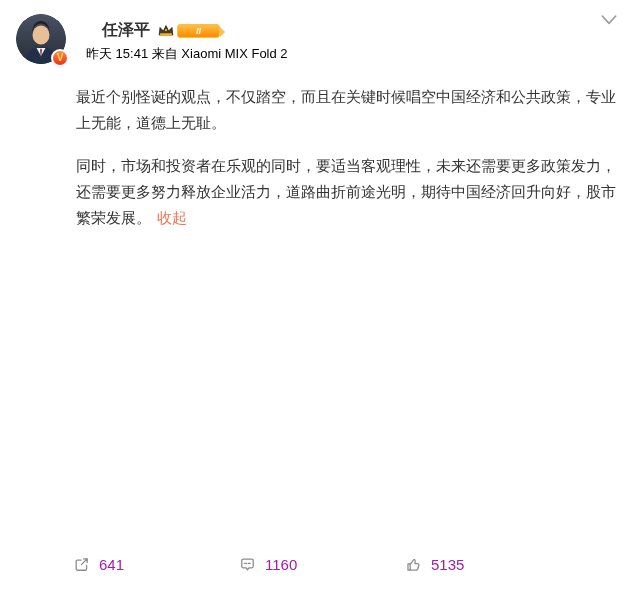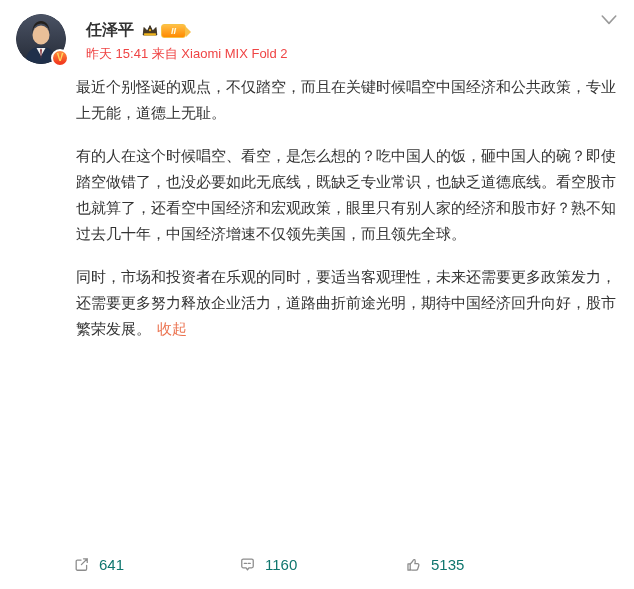--- a/index.html
+++ b/index.html
@@ -7,46 +7,46 @@
               font-family:"Liberation Sans","DejaVu Sans",sans-serif; }
   .card { position:relative; width:634px; height:589px; background:#fff; }
 
   
   .avatar-wrap { position:absolute; left:16px; top:14px; width:50px; height:50px; cursor:pointer; }
   .avatar { width:50px; height:50px; border-radius:50%; overflow:hidden; display:block; }
   .v-badge { position:absolute; right:-3px; bottom:-3px; width:18px; height:18px; border-radius:50%;
              background:linear-gradient(180deg,#ff8f3e 0%,#f23b1e 85%);
              border:2px solid #ffffff; color:#ffd95e; font-weight:bold; font-size:10px;
              display:flex; align-items:center; justify-content:center; line-height:1; }
-  .name-row { position:absolute; left:86px; top:20px; display:flex; align-items:center; }
+  .name-row { position:absolute; left:102px; top:20px; display:flex; align-items:center; }
   .username { font-size:16px; font-weight:700; color:#333; cursor:pointer; }
   .vip-badge { display:inline-flex; align-items:center; margin-left:7px; cursor:pointer; }
   .crown { width:18px; height:15px; display:block; }
-  .level-chip { position:relative; margin-left:2px; height:14px; padding:0 9px;
+  .level-chip { position:relative; margin-left:2px; height:14px; padding:0 18px;
                 background:linear-gradient(180deg,#ffbe45,#ff8a00);
                 border:1px solid #f6c244; border-radius:3px;
                 color:#fffbe0; font-size:9px; font-weight:bold; font-style:italic;
                 line-height:12px; display:flex; align-items:center; }
   .level-chip::after { content:""; position:absolute; right:-6px; top:2px;
                 border-top:5px solid transparent; border-bottom:5px solid transparent;
                 border-left:5px solid #f9c04a; }
-  .time { position:absolute; left:86px; top:45px; font-size:13px; color:#ef4444; cursor:pointer; }
+  .time { position:absolute; left:86px; top:45px; font-size:13px; color:#000000; cursor:pointer; }
   .collapse-card { position:absolute; right:16px; top:12px; width:18px; height:14px; cursor:pointer; }
 
   
-  .body-text { position:absolute; left:76px; top:74px; width:540px;
+  .body-text { position:absolute; left:76px; top:84px; width:540px;
                font-size:15px; line-height:26px; color:#333; }
   .body-text p { margin:0 0 17px 0; text-align:justify; }
   .body-text p:last-child { margin-bottom:16px; }
   .collapse-link { color:#eb7350; cursor:pointer; margin-left:6px; white-space:nowrap; }
 
   
   .action-bar { position:absolute; left:73px; top:556px; width:545px; display:flex; }
   .action-item { width:166px; display:flex; align-items:center; gap:9px;
-                 color:#0f766e; font-size:15px; cursor:pointer; }
+                 color:#a21caf; font-size:15px; cursor:pointer; }
   .action-item svg { display:block; }
 </style>
 </head>
 <body>
 
 <div class="card">
 
   <div class="avatar-wrap">
     <span class="avatar">
       <svg viewBox="0 0 50 50" width="50" height="50">
@@ -88,21 +88,20 @@
   <div class="time">昨天 15:41 来自 Xiaomi MIX Fold 2</div>
 
   <span class="collapse-card">
     <svg viewBox="0 0 16 10" width="18" height="12">
       <path d="M2 1.5 L8 8 L14 1.5" fill="none" stroke="#9a9a9a" stroke-width="1.4" stroke-linecap="round" stroke-linejoin="round"></path>
     </svg>
   </span>
 
   <div class="body-text">
     <p>最近个别怪诞的观点，不仅踏空，而且在关键时候唱空中国经济和公共政策，专业上无能，道德上无耻。</p>
-    <p>有的人在这个时候唱空、看空，是怎么想的？吃中国人的饭，砸中国人的碗？即使踏空做错了，也没必要如此无底线，既缺乏专业常识，也缺乏道德底线。看空股市也就算了，还看空中国经济和宏观政策，眼里只有别人家的经济和股市好？熟不知过去几十年，中国经济增速不仅领先美国，而且领先全球。</p>
     <p><span>同时，市场和投资者在乐观的同时，要适当客观理性，未来还需要更多政策发力，还需要更多努力释放企业活力，道路曲折前途光明，期待中国经济回升向好，股市繁荣发展。</span><span class="collapse-link">收起</span></p>
   </div>
 
   <div class="action-bar">
 
     <div class="action-item">
       <svg width="17" height="17" viewBox="0 0 16 16">
         <path d="M12.8 8.8 v3.4 c0 .7 -.5 1.2 -1.2 1.2 H4.2 c-.7 0 -1.2 -.5 -1.2 -1.2 V5 c0 -.7 .5 -1.2 1.2 -1.2 h3.4" fill="none" stroke="#8c8c8c" stroke-width="1.2" stroke-linecap="round" stroke-linejoin="round"></path>
         <path d="M7.9 8.1 L13.4 2.6 M9.9 2.6 h3.5 v3.5" fill="none" stroke="#8c8c8c" stroke-width="1.2" stroke-linecap="round" stroke-linejoin="round"></path>
       </svg>

